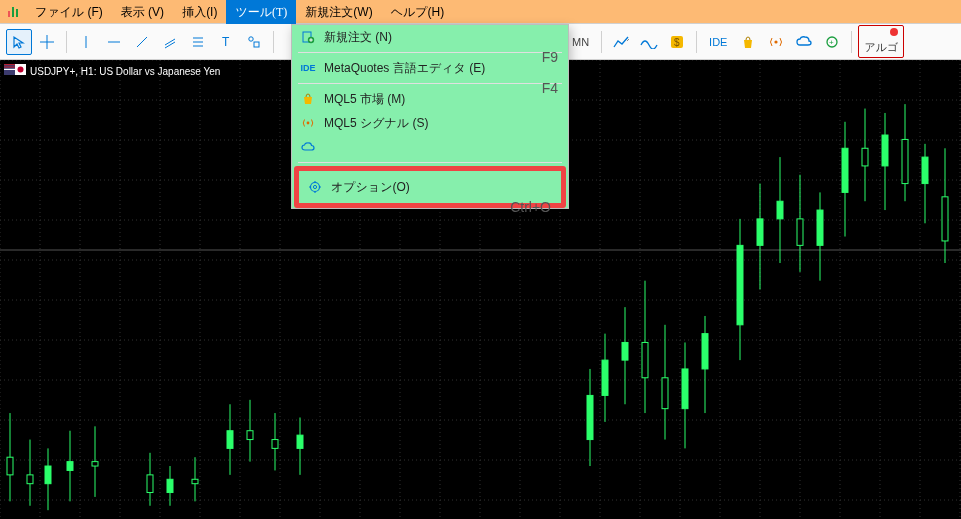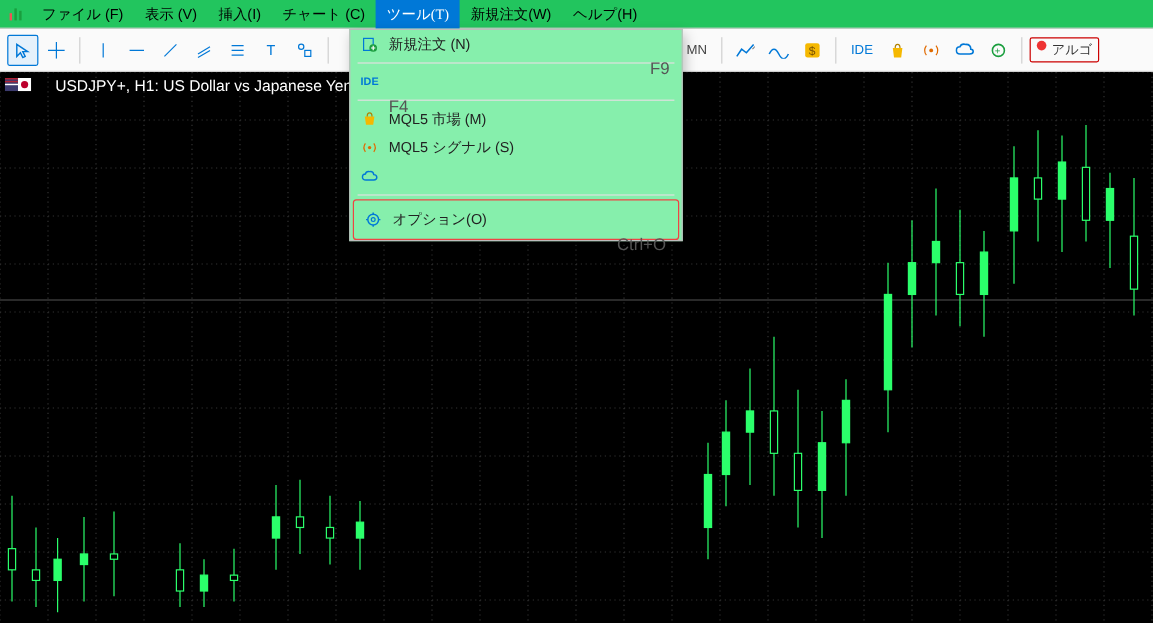--- a/index.html
+++ b/index.html
@@ -1,54 +1,53 @@
 <!DOCTYPE html>
 <html><head>
 <meta charset="utf-8">
 <style>
   * { box-sizing: border-box; margin: 0; padding: 0; font-family: "Meiryo", "MS PGothic", sans-serif; }
   body { width: 961px; height: 519px; overflow: hidden; background: #000; position: relative; }
-  .menubar { height: 24px; background: #22c55e; display: flex; align-items: center; font-size: 12px; border-bottom: 1px solid #d0d0d0; position: relative; z-index: 10; }
+  .menubar { height: 24px; background: #fdba74; display: flex; align-items: center; font-size: 12px; border-bottom: 1px solid #d0d0d0; position: relative; z-index: 10; }
   .menubar-icon { width: 18px; height: 18px; margin: 0 4px 0 4px; display: flex; align-items: center; justify-content: center; }
   .menu-item { padding: 0 9px; height: 24px; line-height: 24px; cursor: default; }
   .menu-item.active { background: #0078d7; color: #fff; font-family: Liberation Serif, serif; }
   .toolbar { height: 36px; background: #fafafa; border-bottom: 1px solid #d0d0d0; display: flex; align-items: center; padding: 0 6px; gap: 2px; font-size: 11px; position: relative; z-index: 10; }
   .tb-btn { width: 26px; height: 26px; display: flex; align-items: center; justify-content: center; border-radius: 2px; }
   .tb-btn.active { background: #e5f1fb; border: 1px solid #0078d7; }
   .tb-sep { width: 1px; height: 22px; background: #d0d0d0; margin: 0 4px; }
   .tb-text { padding: 0 6px; color: #444; }
   .dropdown { position: absolute; left: 291px; top: 24px; width: 278px; background: #86efac; border: 1px solid #bdbdbd; box-shadow: 2px 4px 10px rgba(0,0,0,.25); z-index: 100; font-size: 12px; padding: 0 0; }
   .dd-item { display: flex; align-items: center; height: 24px; padding: 0 10px 0 8px; gap: 8px; }
   .dd-item .ico { width: 16px; height: 16px; display: flex; align-items: center; justify-content: center; flex-shrink: 0; }
   .dd-item .lbl { flex: 1; color: #222; }
   .dd-item .sc { color: #555; font-size: 14px; margin-top: 40px; }
   .dd-sep { height: 1px; background: #e0e0e0; margin: 3px 6px; }
-  .dd-highlight { border: 1px solid #ef4444; margin: 0 2px; padding: 3px 0; border-radius: 3px; }
+  .dd-highlight { border: 5px solid #ef4444; margin: 0 2px; padding: 3px 0; border-radius: 3px; }
   .dd-highlight .dd-item { height: 26px; }
   .chart-wrap { position: absolute; left: 0; top: 60px; right: 0; bottom: 0; background: #000; }
-  .chart-title { position: absolute; left: 4px; top: 4px; color: #fff; font-size: 13px; display: flex; align-items: flex-start; gap: 20px; z-index: 5; }
+  .chart-title { position: absolute; left: 4px; top: 4px; color: #fff; font-size: 10px; display: flex; align-items: flex-end; gap: 4px; z-index: 5; }
   .chart-svg { position: absolute; inset: 0; }
-  .algo-box { border: 1px solid #c00; padding: 2px 5px; display: flex; align-items: flex-start; gap: 4px; font-size: 11px; color: #333; border-radius: 2px; }
+  .algo-box { border: 1px solid #c00; padding: 2px 5px; display: flex; align-items: flex-end; gap: 4px; font-size: 11px; color: #333; border-radius: 2px; flex-direction: column; }
   .algo-dot { width: 8px; height: 8px; background: #e33; border-radius: 50%; }
 </style>
 </head>
 <body>
 
 <div class="menubar">
   <span class="menubar-icon">
     <svg width="14" height="14" viewBox="0 0 14 14">
         <rect x="6" y="2" width="2" height="10" fill="#1a9e3e"></rect>
         <rect x="2" y="6" width="2" height="6" fill="#e55"></rect>
         <rect x="10" y="4" width="2" height="8" fill="#1a9e3e"></rect>
       </svg>
   </span>
   <div class="menu-item">ファイル (F)</div>
   <div class="menu-item">表示 (V)</div>
   <div class="menu-item">挿入(I)</div>
-  <div class="menu-item">チャート (C)</div>
   <div class="menu-item active">ツール(T)</div>
   <div class="menu-item">新規注文(W)</div>
   <div class="menu-item">ヘルプ(H)</div>
 </div>
 
 <div class="toolbar">
   <div class="tb-btn active">
       <svg width="14" height="14" viewBox="0 0 14 14">
         <path d="M2 2 L2 12 L5 9 L7 13 L9 12 L7 8 L11 8 Z" fill="none" stroke="#0078d7" stroke-width="1.2"></path>
       </svg>
@@ -166,20 +165,21 @@
         </svg>
       </span>
     <span class="lbl">新規注文 (N)</span>
     <span class="sc">F9</span>
   </div>
   <div class="dd-sep"></div>
   <div class="dd-item">
     <span class="ico">
         <span style="font-size:9px;color:#0078d7;font-weight:bold">IDE</span>
       </span>
+    <span class="lbl">MetaQuotes 言語エディタ (E)</span>
     <span class="sc">F4</span>
   </div>
   <div class="dd-sep"></div>
   <div class="dd-item">
     <span class="ico">
         <svg width="14" height="14">
           <path d="M3 5 L11 5 L10 12 L4 12 Z" fill="#f5b800"></path>
           <path d="M5 5 Q5 2 7 2 Q9 2 9 5" fill="none" stroke="#b08000"></path>
         </svg>
       </span>

